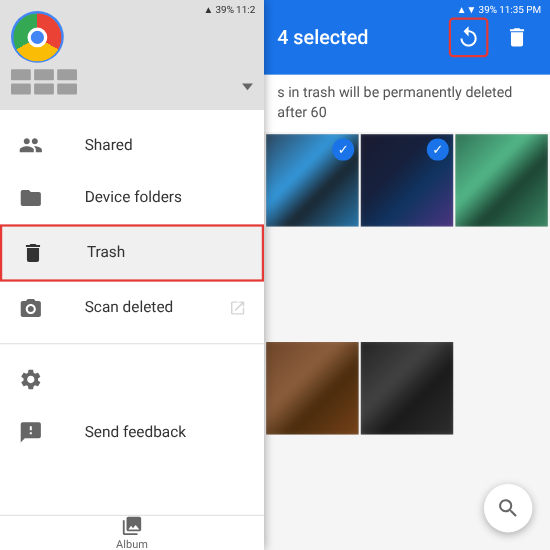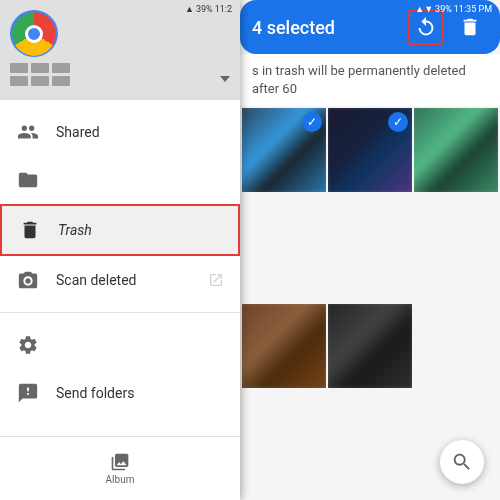--- a/index.html
+++ b/index.html
@@ -118,26 +118,26 @@
     }
 
     .menu-item {
       display: flex;
       align-items: center;
       padding: 12px 16px;
       cursor: pointer;
       position: relative;
       font-size: 14px;
       color: #333;
+      gap: 21px;
     }
 
     .menu-item.active {
       background: #f0f0f0;
       border: 2px solid #e53935;
-      font-style: italic;
     }
 
     .menu-icon {
       width: 24px;
       height: 24px;
       margin-right: 16px;
       display: flex;
       align-items: center;
       justify-content: center;
       flex-shrink: 0;
@@ -164,26 +164,25 @@
       width: 260px;
       height: 500px;
       background: #f5f5f5;
       display: flex;
       flex-direction: column;
       position: relative;
     }
 
     .top-bar {
       background: #1a73e8;
-      height: 54px;
+      height: 68px;
       display: flex;
       align-items: center;
       padding: 0 12px;
       gap: 8px;
-      border-radius: 16px;
     }
 
     .status-bar-right {
       position: absolute;
       top: 4px;
       right: 8px;
       font-size: 9px;
       color: #fff;
       display: flex;
       align-items: center;
@@ -270,21 +269,21 @@
       background: #fff;
       box-shadow: 0 2px 8px rgba(0,0,0,0.3);
       display: flex;
       align-items: center;
       justify-content: center;
       cursor: pointer;
     }
 
     
     .bottom-nav {
-      height: 64px;
+      height: 32px;
       background: #fff;
       display: flex;
       align-items: center;
       justify-content: space-around;
       border-top: 1px solid #e0e0e0;
     }
 
     .nav-btn {
       display: flex;
       flex-direction: column;
@@ -346,20 +345,21 @@
       </div>
       <span class="menu-item-label">Shared</span>
     </div>
 
     <div class="menu-item">
       <div class="menu-icon">
         <svg width="22" height="22" viewBox="0 0 24 24" fill="#666">
           <path d="M10 4H4c-1.1 0-1.99.9-1.99 2L2 18c0 1.1.9 2 2 2h16c1.1 0 2-.9 2-2V8c0-1.1-.9-2-2-2h-8l-2-2z"></path>
         </svg>
       </div>
+      <span class="menu-item-label">Device folders</span>
     </div>
 
     <div class="menu-item active">
       <div class="menu-icon">
         <svg width="22" height="22" viewBox="0 0 24 24" fill="#333">
           <path d="M6 19c0 1.1.9 2 2 2h8c1.1 0 2-.9 2-2V7H6v12zM19 4h-3.5l-1-1h-5l-1 1H5v2h14V4z"></path>
         </svg>
       </div>
       <span class="menu-item-label">Trash</span>
     </div>
@@ -386,21 +386,21 @@
         </svg>
       </div>
     </div>
 
     <div class="menu-item">
       <div class="menu-icon">
         <svg width="22" height="22" viewBox="0 0 24 24" fill="#666">
           <path d="M20 2H4c-1.1 0-1.99.9-1.99 2L2 22l4-4h14c1.1 0 2-.9 2-2V4c0-1.1-.9-2-2-2zm-7 12h-2v-2h2v2zm0-4h-2V6h2v4z"></path>
         </svg>
       </div>
-      <span class="menu-item-label">Send folders</span>
+      <span class="menu-item-label">Send feedback</span>
     </div>
 
   </div>
 
   <div class="bottom-nav">
     <div class="nav-btn">
       <svg width="20" height="20" viewBox="0 0 24 24" fill="#666">
         <path d="M22 16V4c0-1.1-.9-2-2-2H8c-1.1 0-2 .9-2 2v12c0 1.1.9 2 2 2h12c1.1 0 2-.9 2-2zm-11-4l2.03 2.71L16 11l4 5H8l3-4zM2 6v14c0 1.1.9 2 2 2h14v-2H4V6H2z"></path>
       </svg>
       <span style="font-size:10px;color:#666;margin-top:2px;">Album</span>

